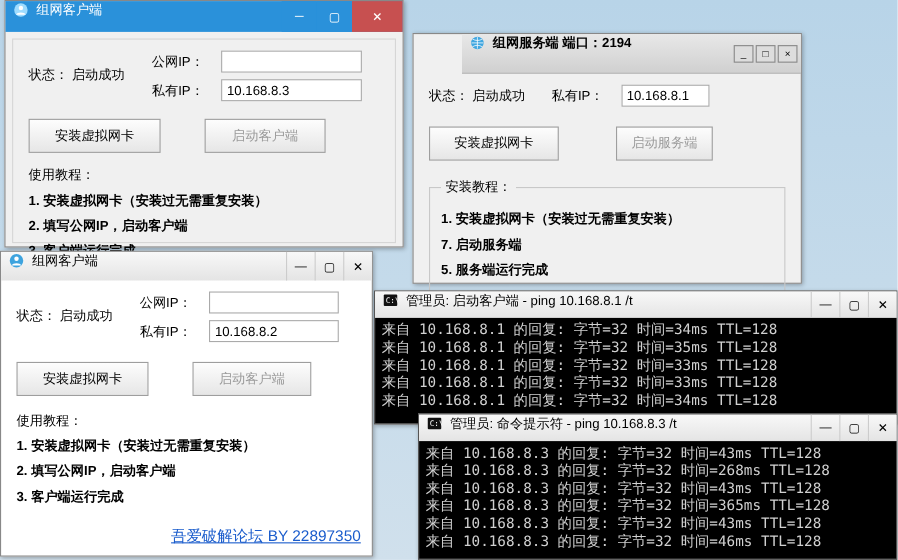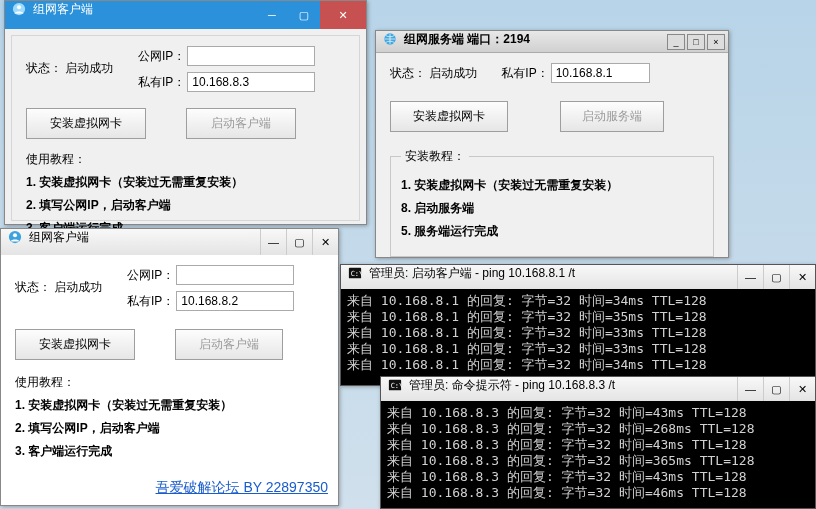--- a/index.html
+++ b/index.html
@@ -31,21 +31,21 @@
 .client-area { padding: 10px 14px; }
 label, span.lbl { font-size: 12px; }
 input.field {
   font-size: 12px; padding: 2px 4px; background: #fff; border: 1px solid #aaa; height: 20px;
 }
 button.btn {
   font-family: inherit; font-size: 12px; padding: 6px 0;
   background: linear-gradient(#fdfdfd, #e6e6e6); border: 1px solid #9e9e9e; cursor: default;
 }
 button.btn:disabled { color: #9a9a9a; }
-.row { display: flex; align-items: center; gap: 2px; }
+.row { display: flex; align-items: center; gap: 16px; }
 fieldset { border: 1px solid #c8c8c8; padding: 6px 10px 10px; font-size: 12px; }
 fieldset legend { padding: 0 4px; }
 ol { list-style: none; padding-left: 0; }
 ol li { margin: 6px 0; font-weight: bold; }
 .link { color: #1a5ccc; text-decoration: underline; font-size: 14px; }
 
 
 .console {
   font-family: Consolas, monospace; font-size: 13px;
   background: #000; color: #d0d0d0; padding: 4px 6px; white-space: pre; line-height: 16px;
@@ -104,21 +104,21 @@
       <ol>
         <li>1. 安装虚拟网卡（安装过无需重复安装）</li>
         <li>2. 填写公网IP，启动客户端</li>
         <li>3. 客户端运行完成</li>
       </ol>
     </div>
   </div>
 </div>
 
 <div class="window" id="win-server">
-  <div class="titlebar gradient" style="height:22px;">
+  <div class="titlebar gradient" style="height:36px;margin-left:44px;">
     <span class="app-icon">
       <svg viewBox="0 0 16 16">
           <circle cx="8" cy="8" r="6.5" fill="#3fa6e0"></circle>
           <path d="M2 8h12M8 2v12M3 4c3 2 7 2 10 0M3 12c3-2 7-2 10 0" stroke="#fff" stroke-width="0.8" fill="none"></path>
         </svg>
     </span>
     <span class="title-text" style="font-weight:bold;">组网服务端  端口：2194</span>
     <div class="win-btns" style="align-items:center;padding-right:2px;">
       <div class="win-btn box">_</div>
       <div class="win-btn box">□</div>
@@ -126,32 +126,32 @@
     </div>
   </div>
   <div class="client-area">
     <div class="row" style="gap:24px;">
       <div>
         <span class="lbl">状态：</span>
         <span>启动成功</span>
       </div>
       <div class="row">
         <span class="lbl">私有IP：</span>
-        <input class="field" style="width: 99px;" value="10.168.8.1">
+        <input class="field" style="width: 80px;" value="10.168.8.1">
       </div>
     </div>
     <div class="row" style="margin-top:18px; gap:52px;">
       <button class="btn" style="width:118px;">安装虚拟网卡</button>
-      <button class="btn" style="width:104px;" disabled="">启动服务端</button>
+      <button class="btn" style="width:88px;" disabled="">启动服务端</button>
     </div>
     <fieldset style="margin-top:16px;">
       <legend>安装教程：</legend>
       <ol>
         <li>1. 安装虚拟网卡（安装过无需重复安装）</li>
-        <li>8. 启动服务端</li>
+        <li>7. 启动服务端</li>
         <li>5. 服务端运行完成</li>
       </ol>
     </fieldset>
   </div>
 </div>
 
 <div class="window" id="win-client2" style="background:#fff;">
   <div class="titlebar glassy" style="height:26px;">
     <span class="app-icon">
       <svg viewBox="0 0 16 16">

